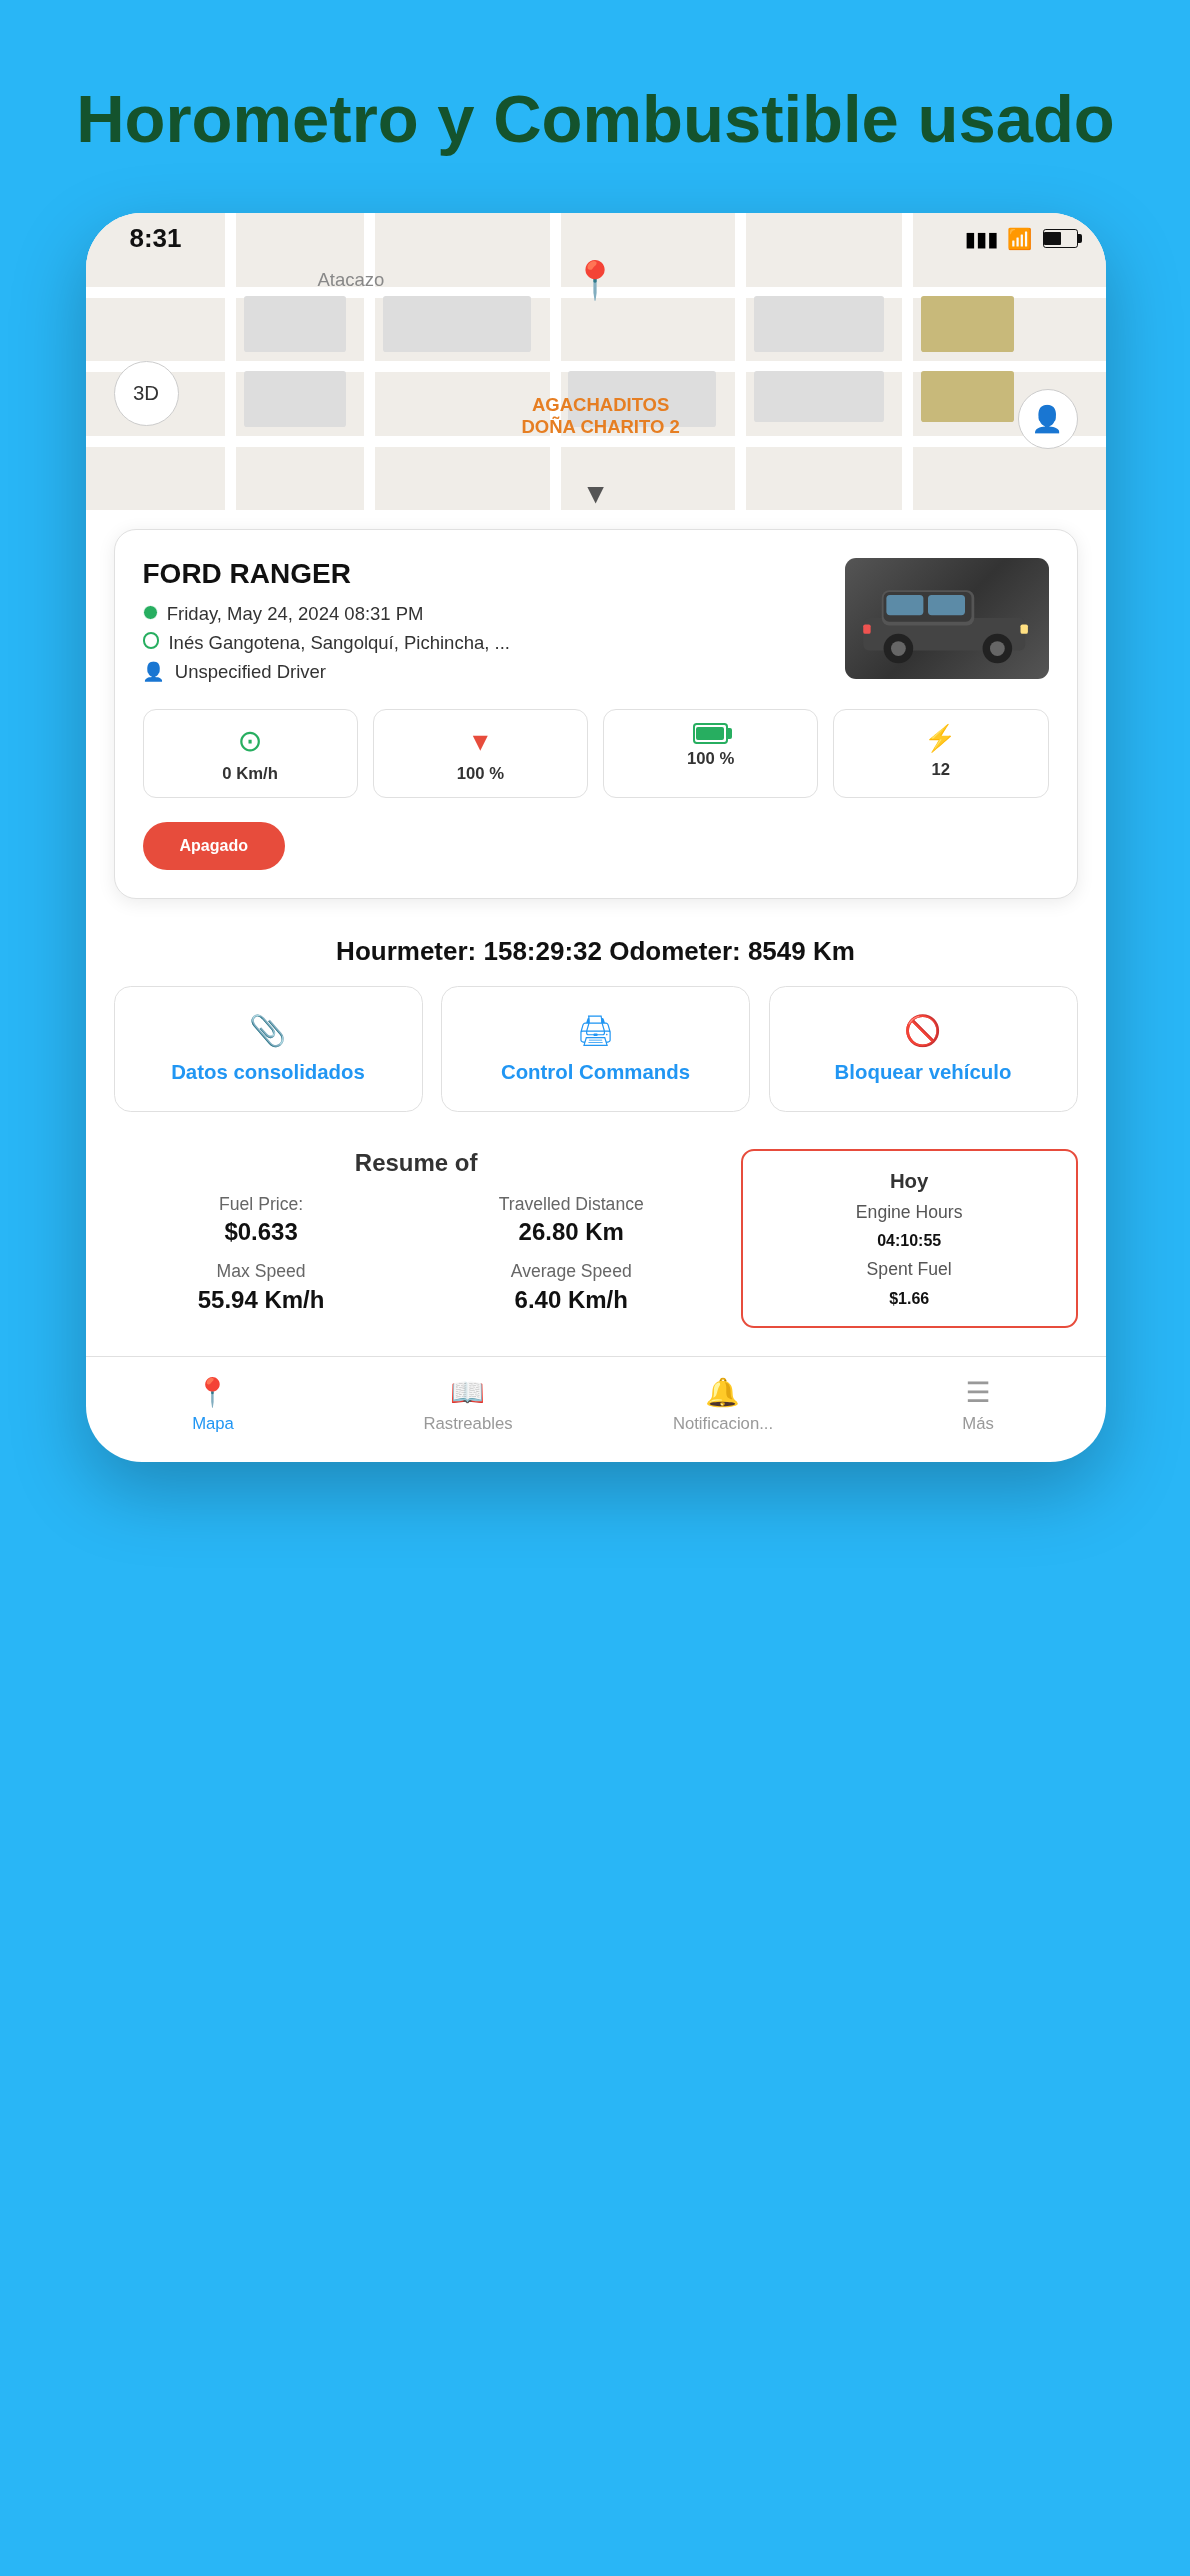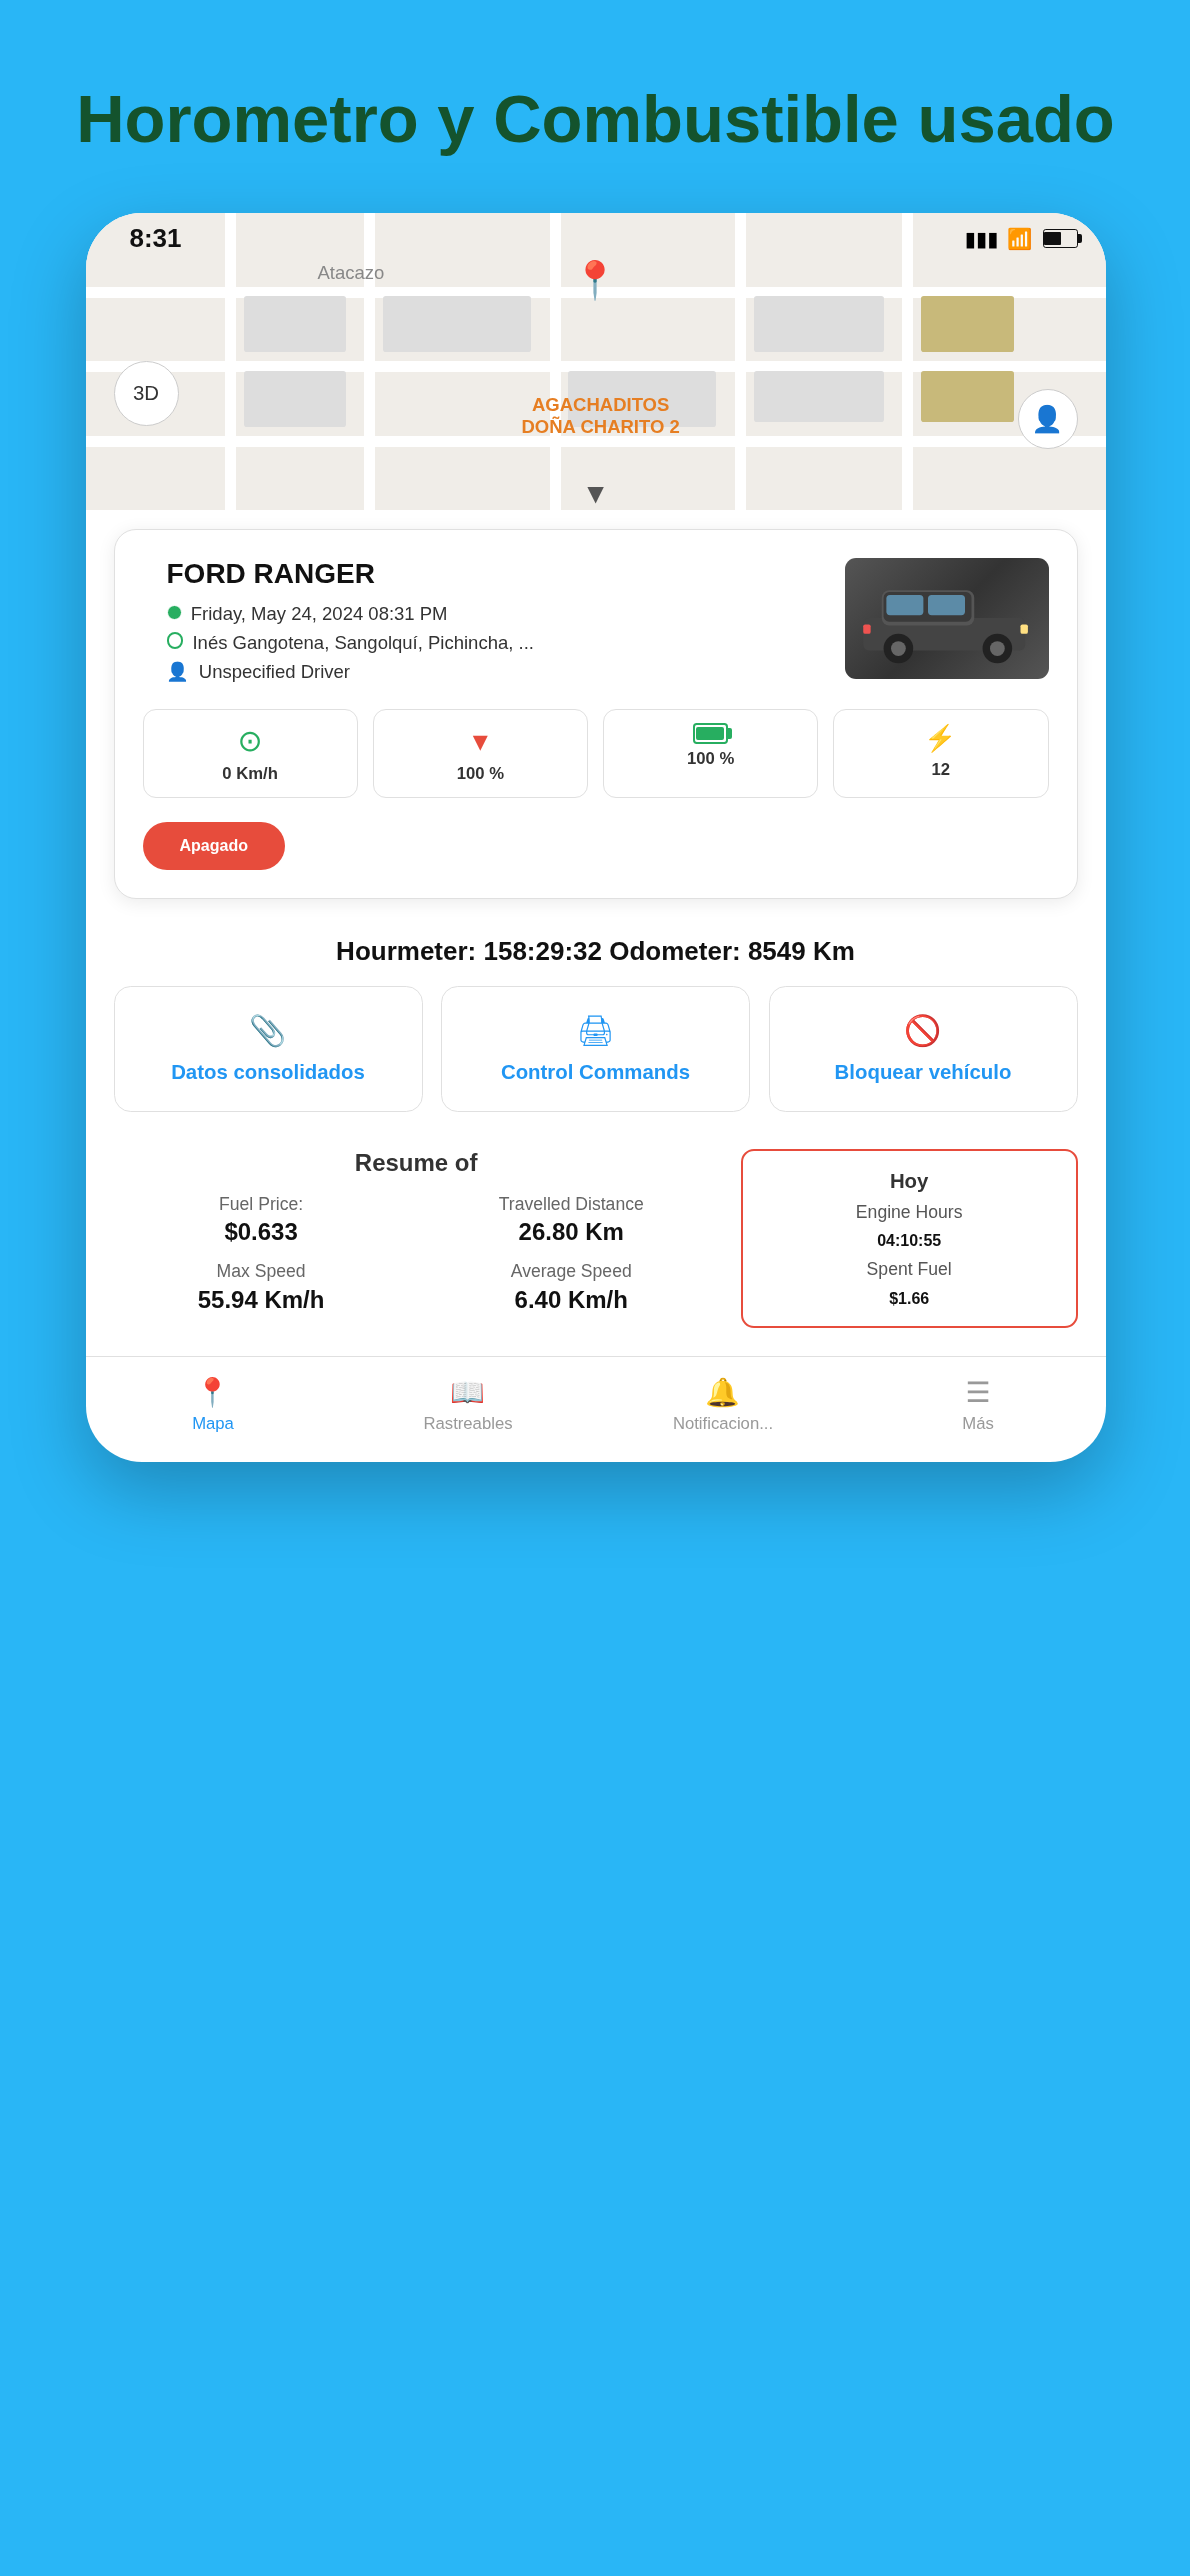--- a/index.html
+++ b/index.html
@@ -177,21 +177,21 @@
       padding: 28px;
       box-shadow: 0 3.7px 18.5px rgba(0,0,0,0.08);
     }
 
     .vehicle-header {
       display: flex;
       justify-content: space-between;
       align-items: flex-start;
     }
 
-    .vehicle-info { flex: 1; margin-left: 24px; }
+    .vehicle-info { flex: 1; }
 
     .vehicle-name {
       font-size: 28px;
       font-weight: 800;
       color: #111;
       margin-bottom: 13px;
     }
 
     .vehicle-detail-row {
       display: flex;
@@ -482,21 +482,21 @@
 
       <div class="map-block" style="left:158px; top:83px; width:102px; height:56px;"></div>
       <div class="map-block" style="left:297px; top:83px; width:148px; height:56px;"></div>
       <div class="map-block" style="left:158px; top:158px; width:102px; height:56px;"></div>
       <div class="map-block" style="left:482px; top:158px; width:148px; height:56px;"></div>
       <div class="map-block" style="left:668px; top:83px; width:130px; height:56px;"></div>
       <div class="map-block" style="left:668px; top:158px; width:130px; height:51px;"></div>
       <div class="map-block" style="left:835px; top:83px; width:93px; height:56px; background:#c8b97a;"></div>
       <div class="map-block" style="left:835px; top:158px; width:93px; height:51px; background:#c8b97a;"></div>
 
-      <div class="map-label" style="left: 232px; top: 49px;">Atacazo</div>
+      <div class="map-label" style="left: 232px; top: 56px;">Atacazo</div>
 
       <div class="map-label-orange" style="left: 436px; top: 181px;">
         
         AGACHADITOS<br>DOÑA CHARITO 2
       </div>
     </div>
 
     <div class="status-bar">
       <span class="status-time">8:31</span>
       <div class="status-icons">

